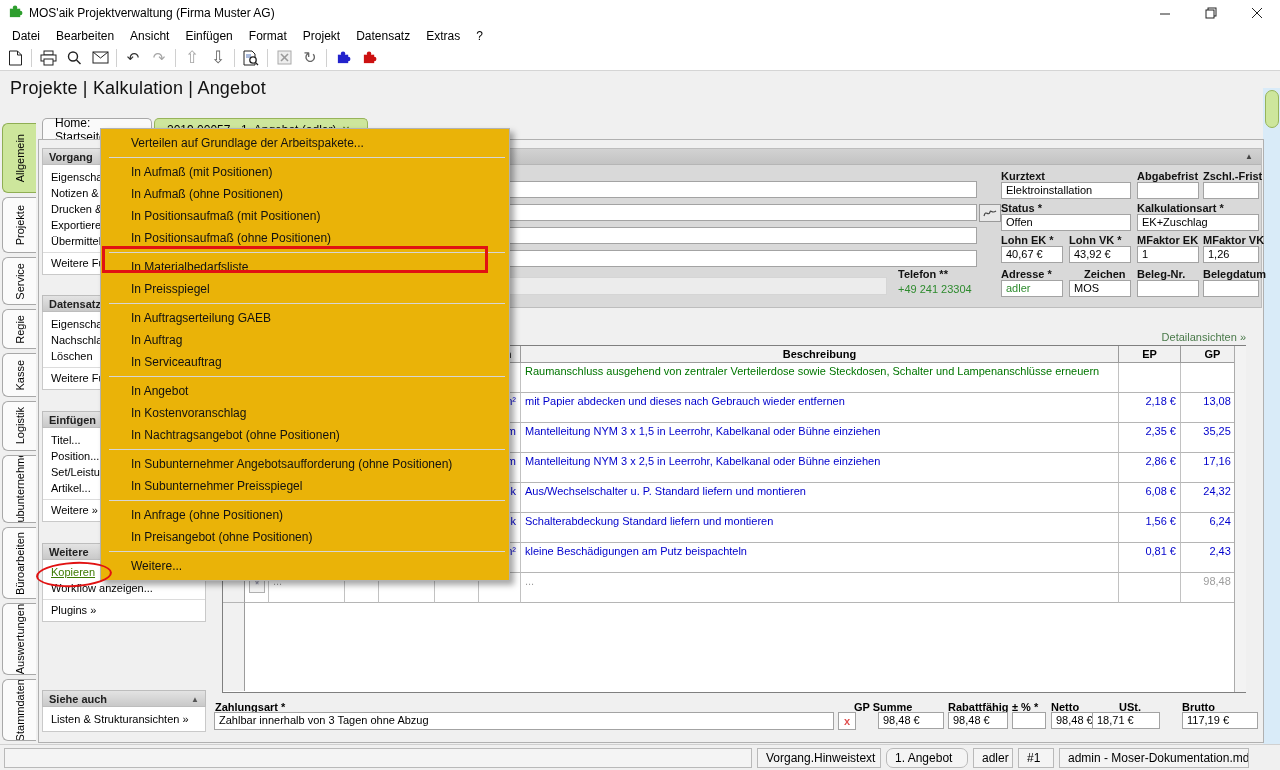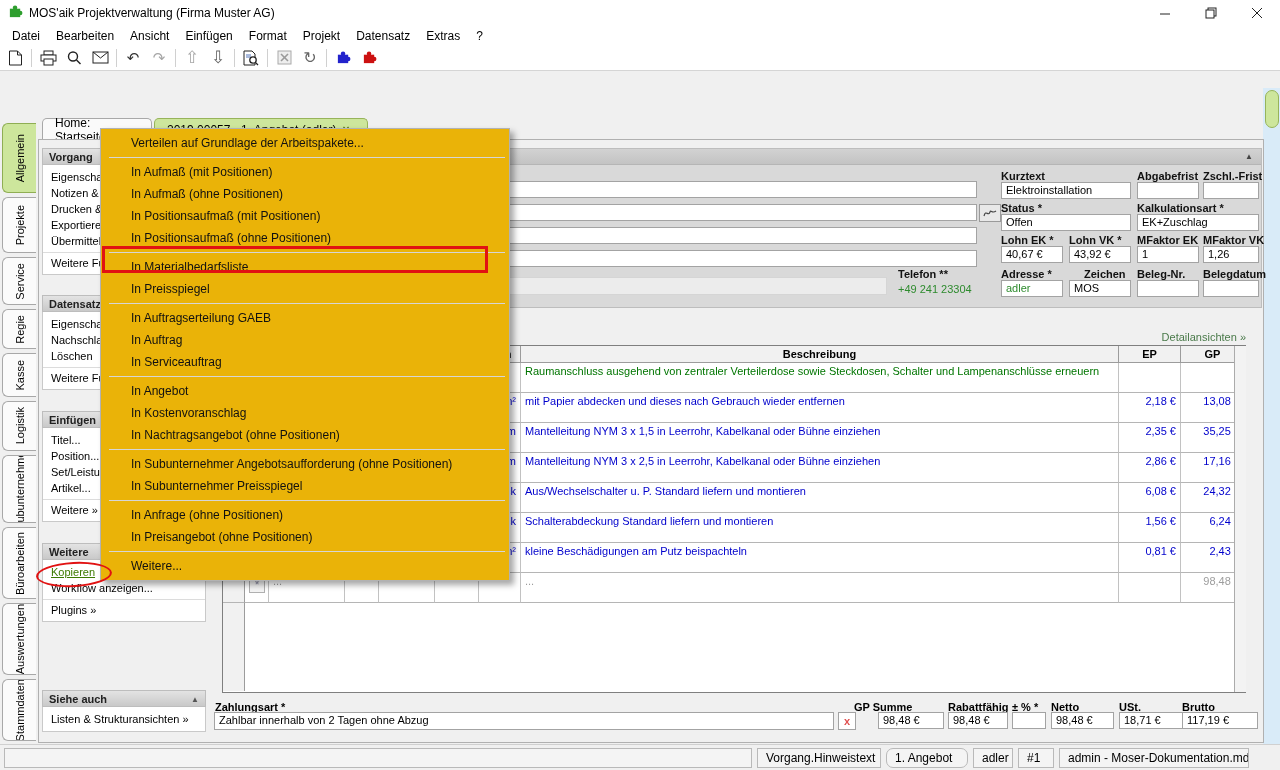--- a/index.html
+++ b/index.html
@@ -224,20 +224,21 @@
         <span class="puzzle">
           <svg width="15" height="15" viewBox="0 0 16 16">
             <rect x="2" y="5" width="11" height="9" fill="#cc1111"></rect>
             <circle cx="7.5" cy="4" r="2.4" fill="#cc1111"></circle>
             <circle cx="13" cy="9.5" r="2.4" fill="#cc1111"></circle>
           </svg>
         </span>
       </button>
   </div>
 
+  <div class="breadcrumb">Projekte | Kalkulation | Angebot</div>
 
   <div class="right-strip">
     <div class="right-thumb"></div>
   </div>
 
   <div class="doctab" style="left:42px; width:110px;">
     <span>Home: Startseite</span>
   </div>
   <div class="doctab active" style="left:154px; width:214px;">
     <span>2019.00057 - 1. Angebot (adler)</span>
@@ -497,35 +498,35 @@
       <div class="dc num"></div>
       <div class="dc num gray">98,48 €</div>
 
       <div class="sel" style="height:88px; border-right:1px solid #9c9c9c;"></div>
       <div style="grid-column:2 / 11; height:88px; background:#fff;"></div>
     </div>
   </div>
   <div class="tscroll"></div>
 
   <div class="tot-label" style="left:215px; top:701px;">Zahlungsart *</div>
-  <div class="inp" style="left:214px; top:712px; width:620px; height:18px;">Zahlbar innerhalb von 2 Tagen ohne Abzug</div>
+  <div class="inp" style="left:214px; top:712px; width:620px; height:18px;">Zahlbar innerhalb von 3 Tagen ohne Abzug</div>
   <div class="clear-btn" style="left:838px; top:712px;">x</div>
 
   <div class="tot-label" style="left:854px; top:701px;">GP Summe</div>
   <div class="tot-label" style="left:948px; top:701px;">Rabattfähig</div>
   <div class="tot-label" style="left:1012px; top:701px;">± % *</div>
   <div class="tot-label" style="left:1051px; top:701px;">Netto</div>
   <div class="tot-label" style="left:1119px; top:701px;">USt.</div>
   <div class="tot-label" style="left:1182px; top:701px;">Brutto</div>
 
   <div class="inp" style="left:878px; top:712px; width:66px;">98,48 €</div>
   <div class="inp" style="left:948px; top:712px; width:60px;">98,48 €</div>
   <div class="inp" style="left:1012px; top:712px; width:34px;"></div>
   <div class="inp" style="left:1051px; top:712px; width:63px;">98,48 €</div>
-  <div class="inp" style="left:1119px; top:712px; width:68px;">18,71 €</div>
+  <div class="inp" style="left:1092px; top:712px; width:68px;">18,71 €</div>
   <div class="inp" style="left:1182px; top:712px; width:76px;">117,19 €</div>
 
   <div class="statusbar">
     <div class="sb-seg" style="left:4px; width:748px;"></div>
     <div class="sb-seg" style="left:757px; width:124px;">Vorgang.Hinweistext</div>
     <div class="sb-seg" style="left:886px; width:82px;border-radius:7px;">1. Angebot</div>
     <div class="sb-seg" style="left:973px; width:40px;">adler</div>
     <div class="sb-seg" style="left:1018px; width:36px;">#1</div>
     <div class="sb-seg" style="left:1059px; width:190px;">admin - Moser-Dokumentation.mdb</div>
   </div>

